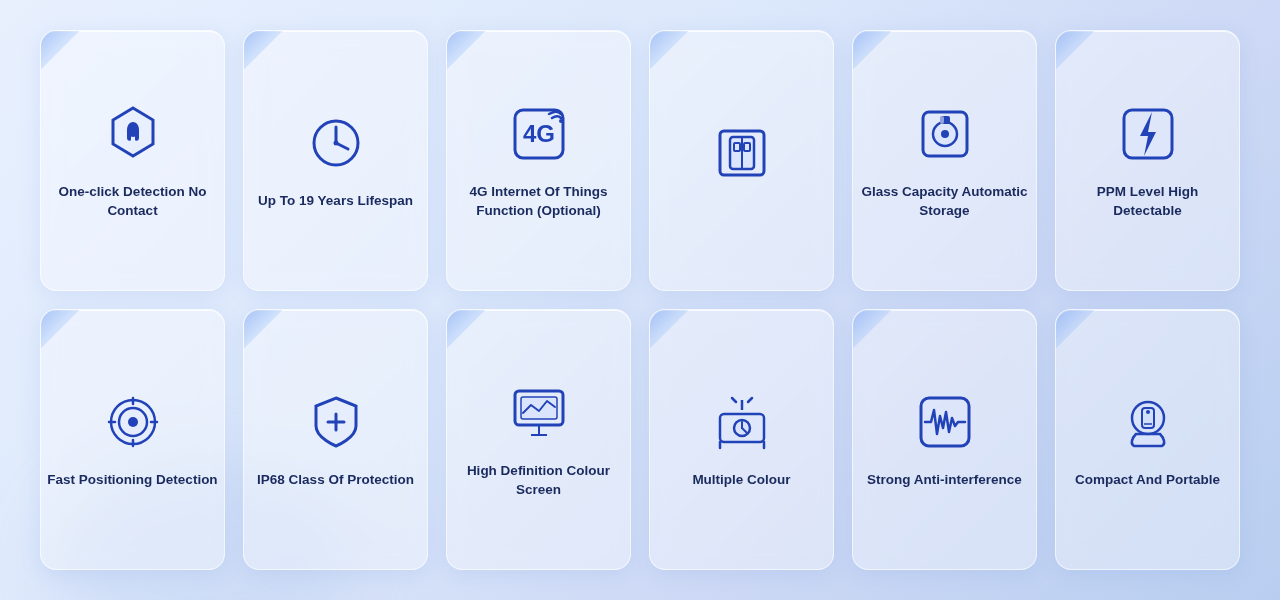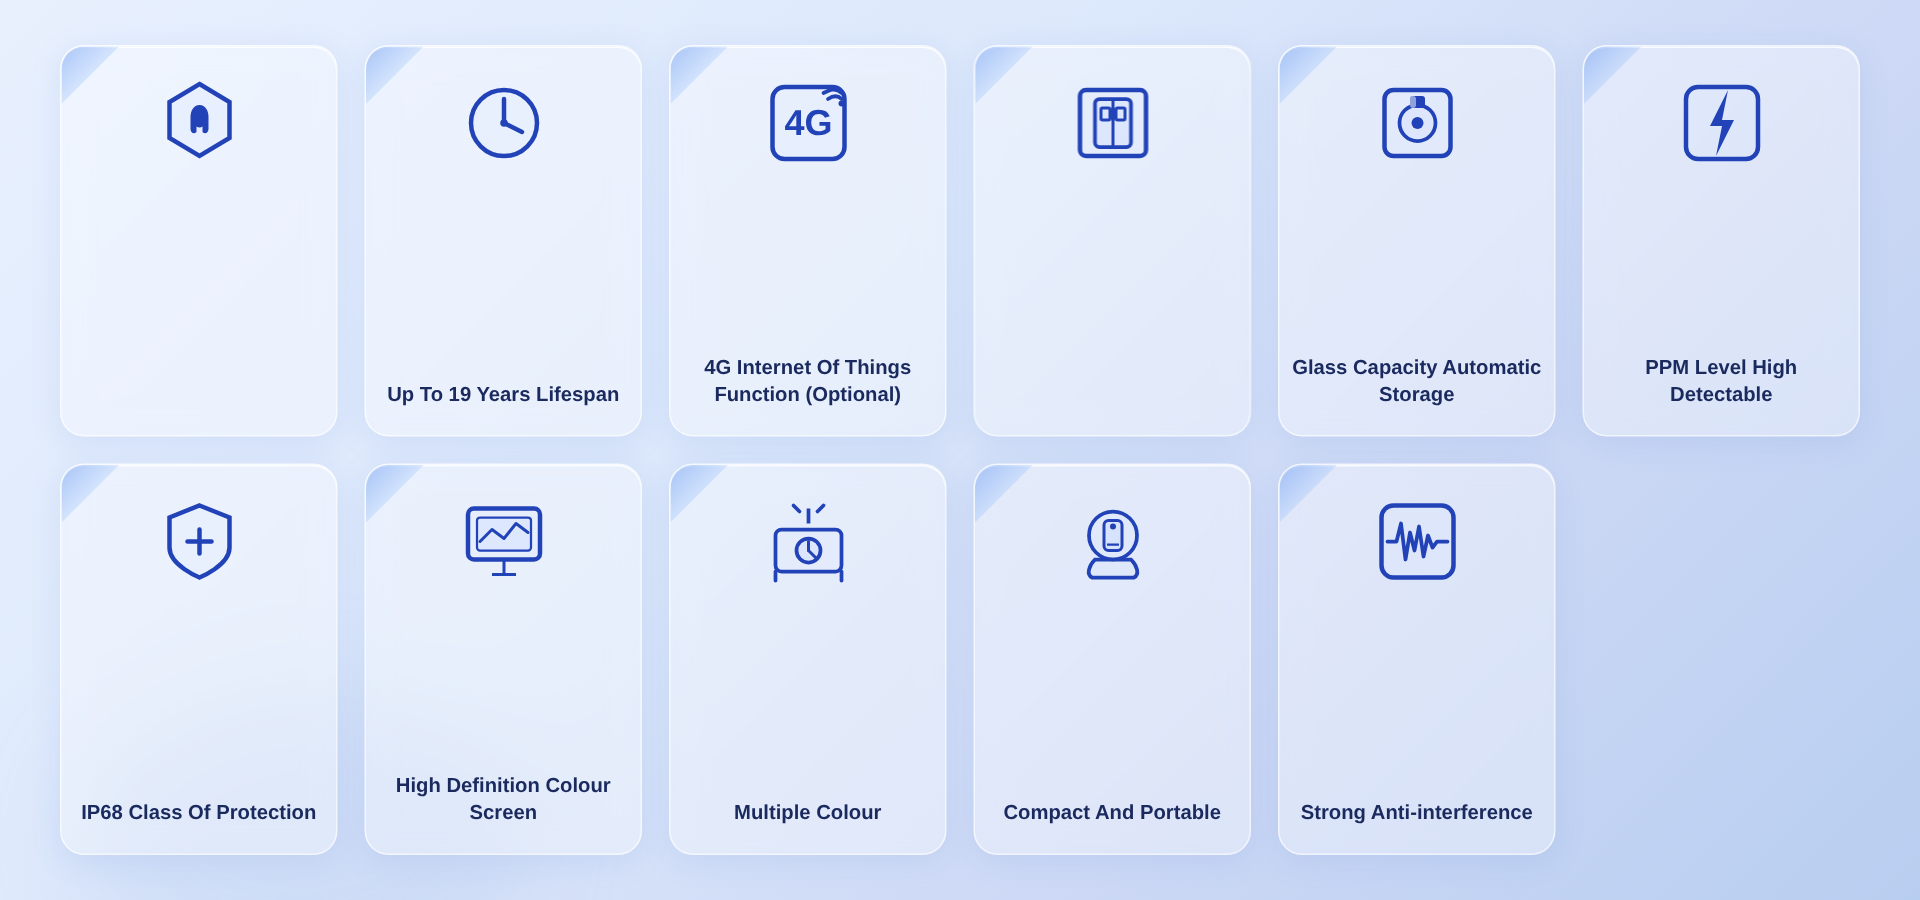--- a/index.html
+++ b/index.html
@@ -27,21 +27,21 @@
 
     .card {
       background: rgba(255, 255, 255, 0.35);
       backdrop-filter: blur(10px);
       border-radius: 16px;
       border: 1px solid rgba(255, 255, 255, 0.6);
       box-shadow: 0 4px 20px rgba(100, 140, 220, 0.15), inset 0 1px 0 rgba(255,255,255,0.8);
       display: flex;
       flex-direction: column;
       align-items: center;
-      justify-content: space-between;
+      justify-content: center;
       padding: 16px 6px 18px;
       position: relative;
       overflow: hidden;
     }
 
     
     .card::before {
       content: '';
       position: absolute;
       top: 0;
@@ -94,20 +94,21 @@
 
 <div class="grid-container">
 <div class="card">
       <div class="card-icon">
         <svg viewBox="0 0 64 64" fill="none" xmlns="http://www.w3.org/2000/svg">
     <polygon points="32,6 52,18 52,42 32,54 12,42 12,18" stroke="#2243b8" stroke-width="3" fill="rgba(220,230,255,0.3)"></polygon>
     <path d="M32 20 C28 20 26 24 26 28 L26 36 C26 38 28 40 30 38 L30 32 L34 32 L34 38 C36 40 38 38 38 36 L38 28 C38 24 36 20 32 20Z" fill="#2243b8"></path>
     <circle cx="32" cy="32" r="3" fill="#2243b8"></circle>
   </svg>
       </div>
+      <div class="card-label">One-click Detection No Contact</div>
     </div>
     <div class="card">
       <div class="card-icon">
         <svg viewBox="0 0 64 64" fill="none" xmlns="http://www.w3.org/2000/svg">
     <circle cx="32" cy="32" r="22" stroke="#2243b8" stroke-width="3" fill="rgba(220,230,255,0.2)"></circle>
     <line x1="32" y1="32" x2="32" y2="16" stroke="#2243b8" stroke-width="3" stroke-linecap="round"></line>
     <line x1="32" y1="32" x2="44" y2="38" stroke="#2243b8" stroke-width="3" stroke-linecap="round"></line>
     <circle cx="32" cy="32" r="2.5" fill="#2243b8"></circle>
   </svg>
       </div>
@@ -149,20 +150,34 @@
       <div class="card-label">Glass Capacity Automatic Storage</div>
     </div>
     <div class="card">
       <div class="card-icon">
         <svg viewBox="0 0 64 64" fill="none" xmlns="http://www.w3.org/2000/svg">
     <rect x="8" y="8" width="48" height="48" rx="8" stroke="#2243b8" stroke-width="3" fill="rgba(220,230,255,0.2)"></rect>
     <polygon points="36,10 24,34 32,34 28,54 40,30 32,30" fill="#2243b8"></polygon>
   </svg>
       </div>
       <div class="card-label">PPM Level High Detectable</div>
+    </div>
+    <div class="card">
+      <div class="card-icon">
+        <svg viewBox="0 0 64 64" fill="none" xmlns="http://www.w3.org/2000/svg">
+    <circle cx="32" cy="32" r="22" stroke="#2243b8" stroke-width="2.5" fill="rgba(220,230,255,0.15)"></circle>
+    <circle cx="32" cy="32" r="14" stroke="#2243b8" stroke-width="2.5" fill="rgba(220,230,255,0.15)"></circle>
+    <circle cx="32" cy="32" r="5" fill="#2243b8"></circle>
+    <line x1="32" y1="8" x2="32" y2="14" stroke="#2243b8" stroke-width="2.5" stroke-linecap="round"></line>
+    <line x1="32" y1="50" x2="32" y2="56" stroke="#2243b8" stroke-width="2.5" stroke-linecap="round"></line>
+    <line x1="8" y1="32" x2="14" y2="32" stroke="#2243b8" stroke-width="2.5" stroke-linecap="round"></line>
+    <line x1="50" y1="32" x2="56" y2="32" stroke="#2243b8" stroke-width="2.5" stroke-linecap="round"></line>
+  </svg>
+      </div>
+      <div class="card-label">Fast Positioning Detection</div>
     </div>
     <div class="card">
       <div class="card-icon">
         <svg viewBox="0 0 64 64" fill="none" xmlns="http://www.w3.org/2000/svg">
     <path d="M32 8 L52 16 L52 36 C52 48 32 56 32 56 C32 56 12 48 12 36 L12 16 Z" stroke="#2243b8" stroke-width="3" fill="rgba(220,230,255,0.2)"></path>
     <line x1="32" y1="24" x2="32" y2="40" stroke="#2243b8" stroke-width="3" stroke-linecap="round"></line>
     <line x1="24" y1="32" x2="40" y2="32" stroke="#2243b8" stroke-width="3" stroke-linecap="round"></line>
   </svg>
       </div>
       <div class="card-label">IP68 Class Of Protection</div>
@@ -192,31 +207,31 @@
     <line x1="32" y1="38" x2="37" y2="43" stroke="#2243b8" stroke-width="2" stroke-linecap="round"></line>
     <line x1="10" y1="52" x2="10" y2="58" stroke="#2243b8" stroke-width="2.5" stroke-linecap="round"></line>
     <line x1="54" y1="52" x2="54" y2="58" stroke="#2243b8" stroke-width="2.5" stroke-linecap="round"></line>
   </svg>
       </div>
       <div class="card-label">Multiple Colour</div>
     </div>
     <div class="card">
       <div class="card-icon">
         <svg viewBox="0 0 64 64" fill="none" xmlns="http://www.w3.org/2000/svg">
+    <rect x="8" y="8" width="48" height="48" rx="8" stroke="#2243b8" stroke-width="3" fill="rgba(220,230,255,0.2)"></rect>
+    <path d="M12 32 L18 32 L21 20 L24 44 L27 26 L30 38 L33 22 L36 42 L39 28 L42 36 L45 32 L52 32" stroke="#2243b8" stroke-width="2.5" fill="none" stroke-linecap="round" stroke-linejoin="round"></path>
+  </svg>
+      </div>
+      <div class="card-label">Strong Anti-interference</div>
+    </div>
+    <div class="card">
+      <div class="card-icon">
+        <svg viewBox="0 0 64 64" fill="none" xmlns="http://www.w3.org/2000/svg">
     <circle cx="32" cy="28" r="16" stroke="#2243b8" stroke-width="2.5" fill="rgba(220,230,255,0.2)"></circle>
     <path d="M20 44 C16 48 14 54 18 56 L46 56 C50 54 48 48 44 44 Z" fill="rgba(220,230,255,0.3)" stroke="#2243b8" stroke-width="2.5"></path>
     <rect x="26" y="18" width="12" height="20" rx="3" stroke="#2243b8" stroke-width="2" fill="rgba(200,215,255,0.4)"></rect>
     <line x1="28" y1="34" x2="36" y2="34" stroke="#2243b8" stroke-width="1.5"></line>
     <circle cx="32" cy="22" r="2" fill="#2243b8"></circle>
   </svg>
       </div>
       <div class="card-label">Compact And Portable</div>
     </div>
-    <div class="card">
-      <div class="card-icon">
-        <svg viewBox="0 0 64 64" fill="none" xmlns="http://www.w3.org/2000/svg">
-    <rect x="8" y="8" width="48" height="48" rx="8" stroke="#2243b8" stroke-width="3" fill="rgba(220,230,255,0.2)"></rect>
-    <path d="M12 32 L18 32 L21 20 L24 44 L27 26 L30 38 L33 22 L36 42 L39 28 L42 36 L45 32 L52 32" stroke="#2243b8" stroke-width="2.5" fill="none" stroke-linecap="round" stroke-linejoin="round"></path>
-  </svg>
-      </div>
-      <div class="card-label">Strong Anti-interference</div>
-    </div>
   </div>
 
 </body></html>

